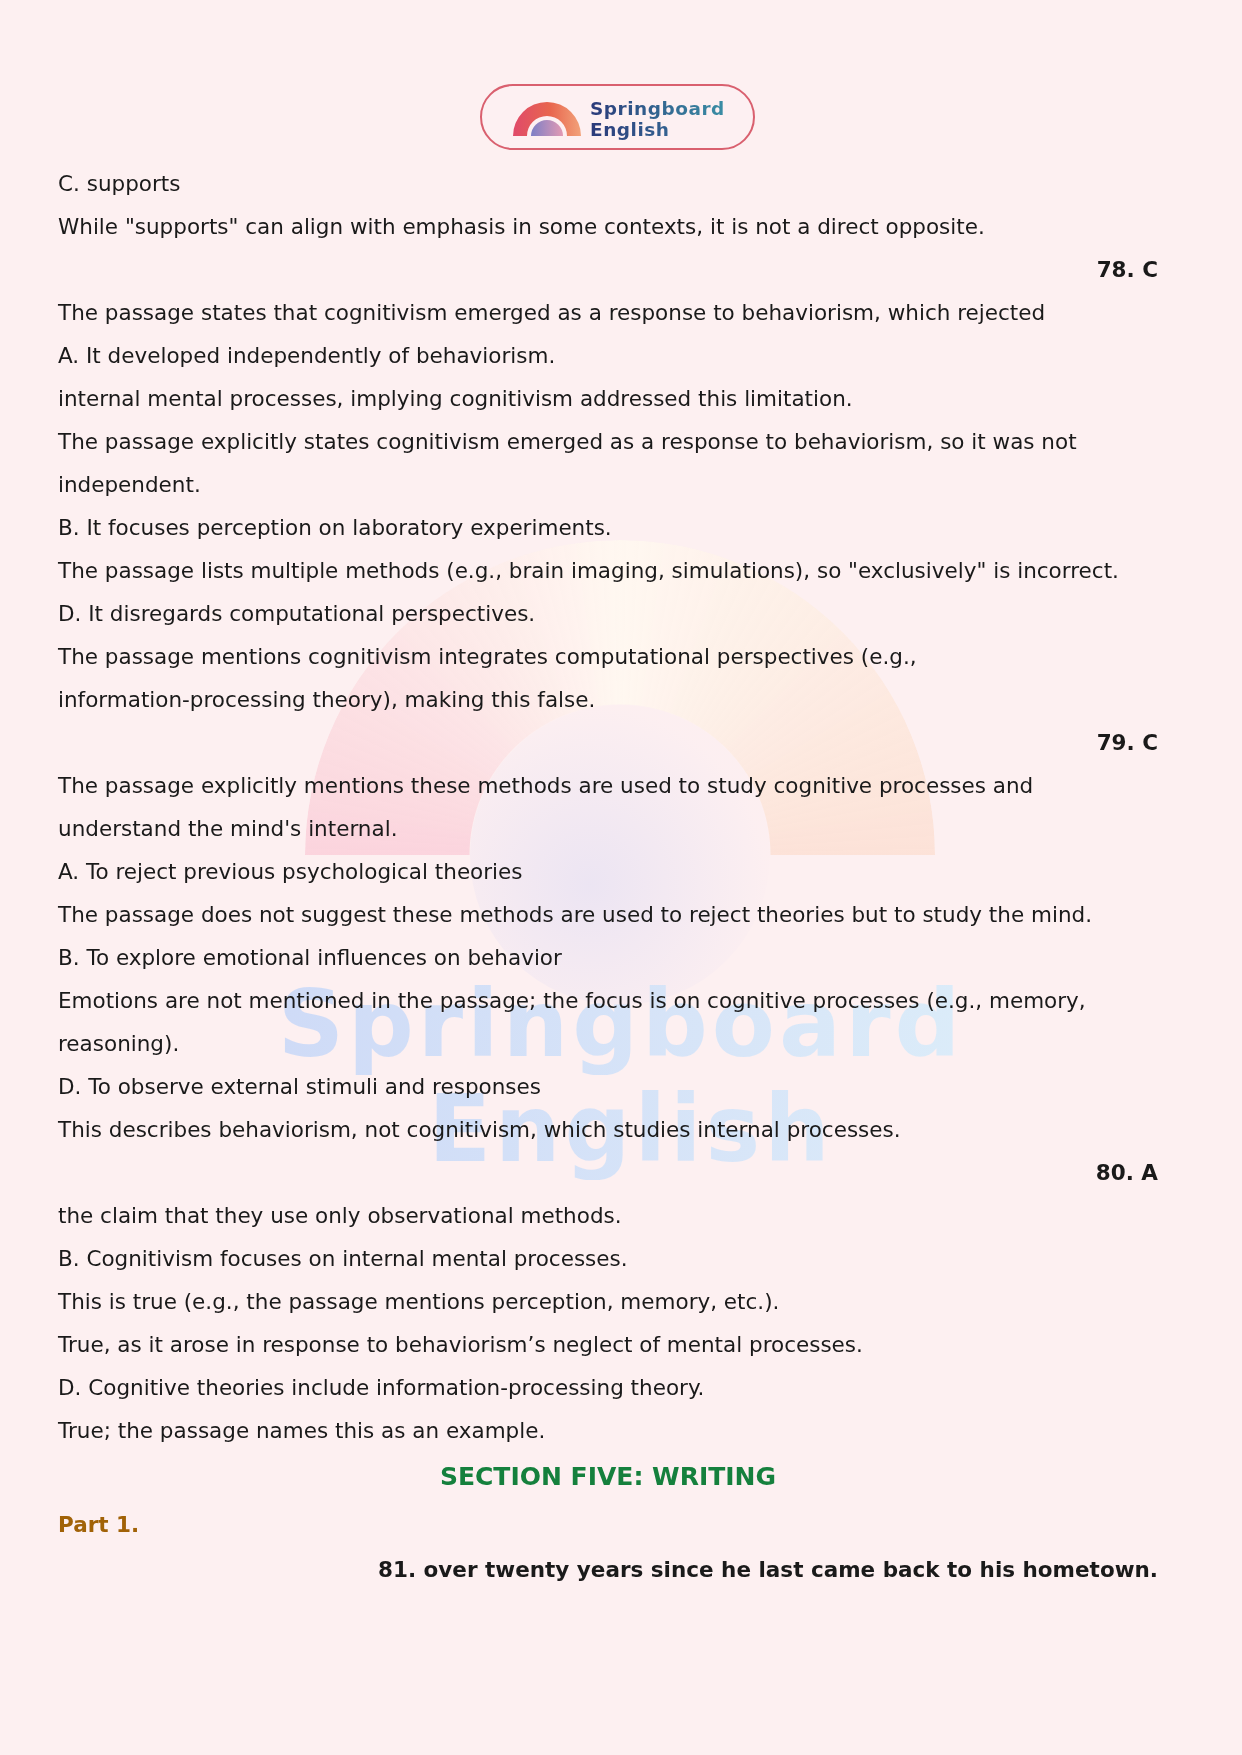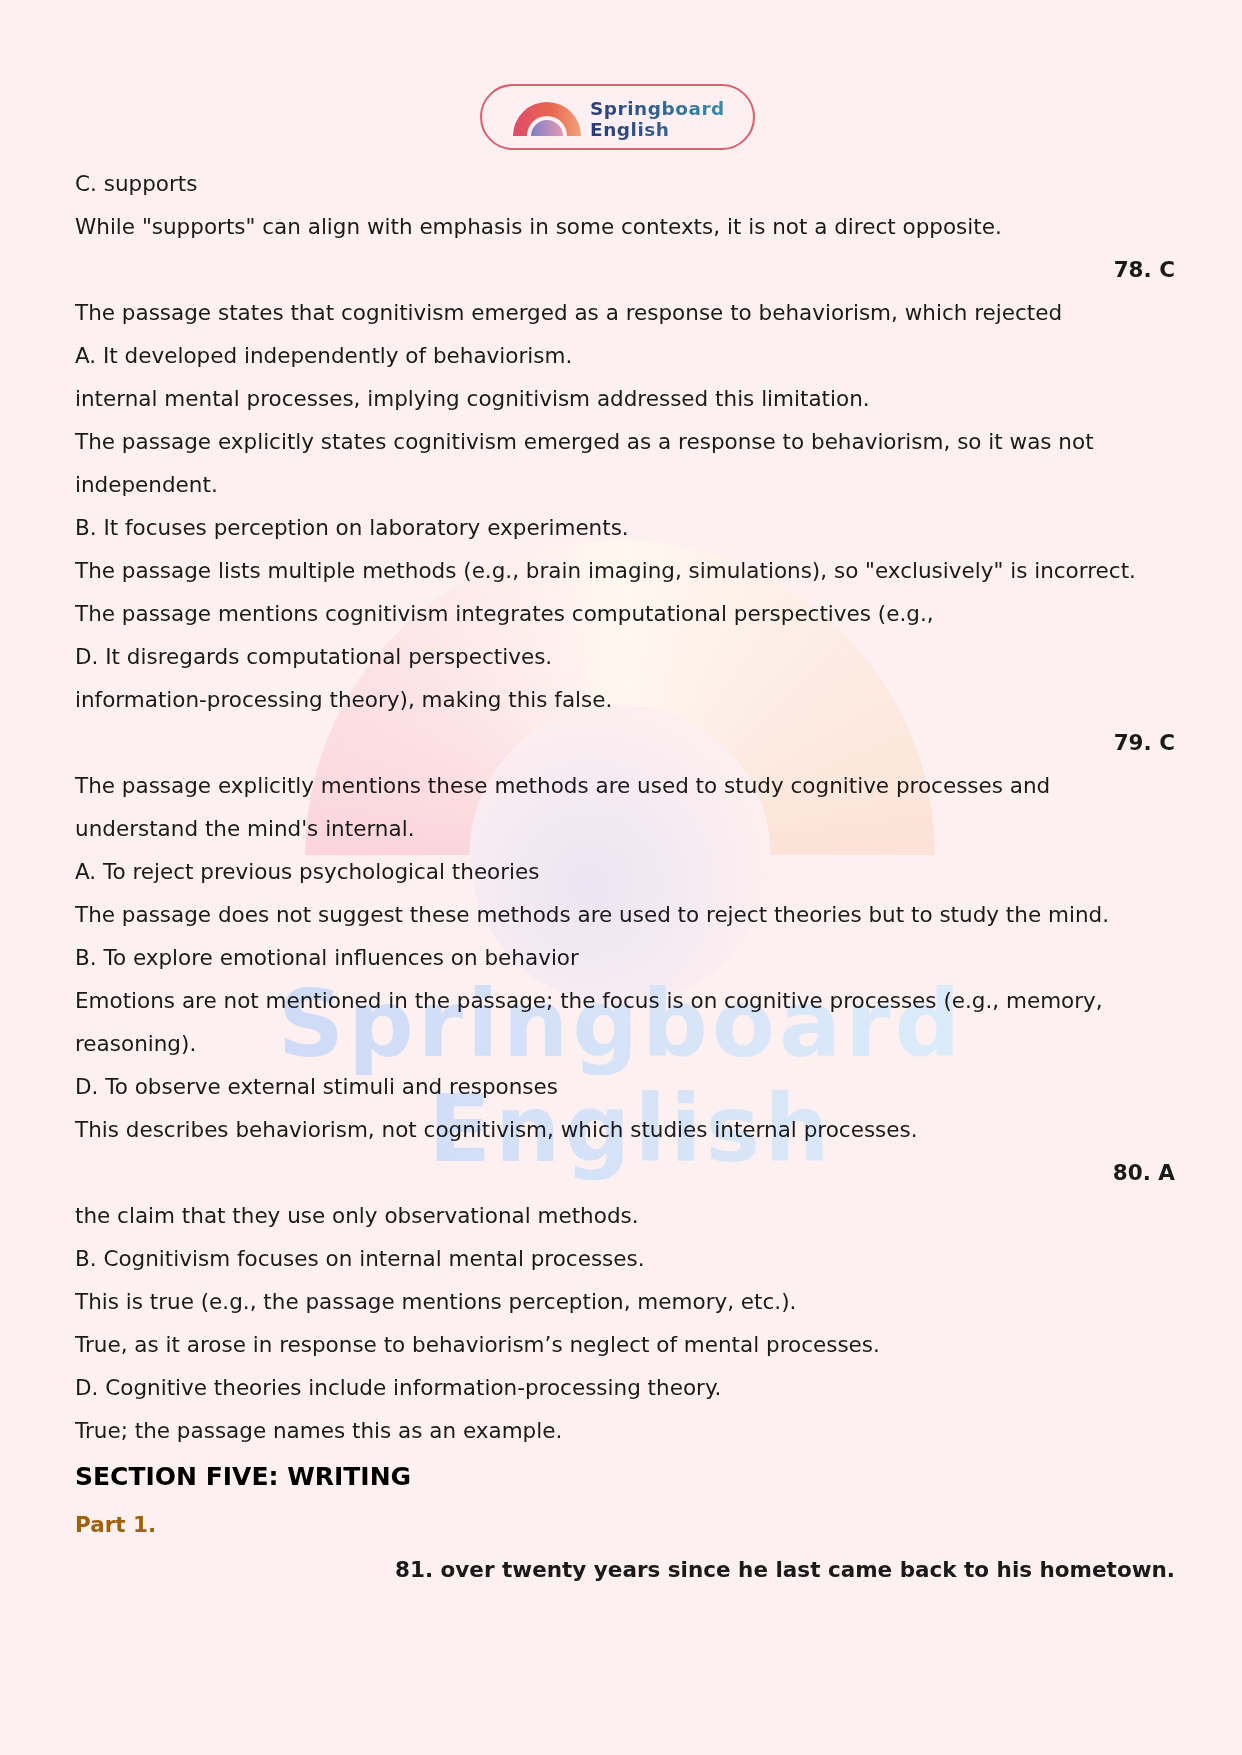--- a/index.html
+++ b/index.html
@@ -26,24 +26,24 @@
 
   .logo { position: absolute; left: 480px; top: 84px; width: 275px; height: 66px;
     border: 2px solid #d9606f; border-radius: 34px; background: #fdf0f2; z-index: 2; box-sizing: border-box; }
   .logo-mark { position: absolute; left: 29px; top: 12px; width: 72px; height: 40px; }
   .logo-text { position: absolute; left: 108px; top: 12px; font-weight: bold; font-size: 18.5px; line-height: 21px; letter-spacing: 0.5px; }
   .logo-text .t1 { color: #2e4a86; display: block;
     background: linear-gradient(90deg, #2b3a7a, #3a8ea5); -webkit-background-clip: text; background-clip: text; color: transparent; }
   .logo-text .t2 { color: #2b3a7a; display: block;
     background: linear-gradient(90deg, #2b3a7a, #3a7ea0); -webkit-background-clip: text; background-clip: text; color: transparent; }
 
-  .content { position: absolute; left: 75px; top: 162px; width: 1100px; z-index: 1; }
+  .content { position: absolute; left: 58px; top: 162px; width: 1100px; z-index: 1; }
   .line { font-size: 21.5px; line-height: 43px; height: 43px; white-space: nowrap; }
   .line.bold { font-weight: bold; text-align: right; }
-  .section-heading { font-weight: bold; color: #000000; font-size: 25px; line-height: 46px; height: 46px; margin-top: 2px; }
+  .section-heading { font-weight: bold; color: #15803d; font-size: 25px; line-height: 46px; height: 46px; margin-top: 2px; text-align: center; }
   .part-heading { font-weight: bold; color: #a16207; font-size: 21.5px; line-height: 46px; height: 46px; margin-top: 2px; }
 </style>
 </head>
 <body>
 
 <div class="wm-arc"></div>
 <div class="wm-inner"></div>
 <div class="wm-text l1">Springboard</div>
 <div class="wm-text l2">English</div>
 
@@ -74,22 +74,22 @@
       <div class="line">C. supports</div>
       <div class="line">While "supports" can align with emphasis in some contexts, it is not a direct opposite.</div>
       <div class="line bold">78. C</div>
       <div class="line">The passage states that cognitivism emerged as a response to behaviorism, which rejected</div>
       <div class="line">A. It developed independently of behaviorism.</div>
       <div class="line">internal mental processes, implying cognitivism addressed this limitation.</div>
       <div class="line">The passage explicitly states cognitivism emerged as a response to behaviorism, so it was not</div>
       <div class="line">independent.</div>
       <div class="line">B. It focuses perception on laboratory experiments.</div>
       <div class="line">The passage lists multiple methods (e.g., brain imaging, simulations), so "exclusively" is incorrect.</div>
+      <div class="line">D. It disregards computational perspectives.</div>
       <div class="line">The passage mentions cognitivism integrates computational perspectives (e.g.,</div>
-      <div class="line">D. It disregards computational perspectives.</div>
       <div class="line">information-processing theory), making this false.</div>
       <div class="line bold">79. C</div>
       <div class="line">The passage explicitly mentions these methods are used to study cognitive processes and</div>
       <div class="line">understand the mind's internal.</div>
       <div class="line">A. To reject previous psychological theories</div>
       <div class="line">The passage does not suggest these methods are used to reject theories but to study the mind.</div>
       <div class="line">B. To explore emotional influences on behavior</div>
       <div class="line">Emotions are not mentioned in the passage; the focus is on cognitive processes (e.g., memory,</div>
       <div class="line">reasoning).</div>
       <div class="line">D. To observe external stimuli and responses</div>

